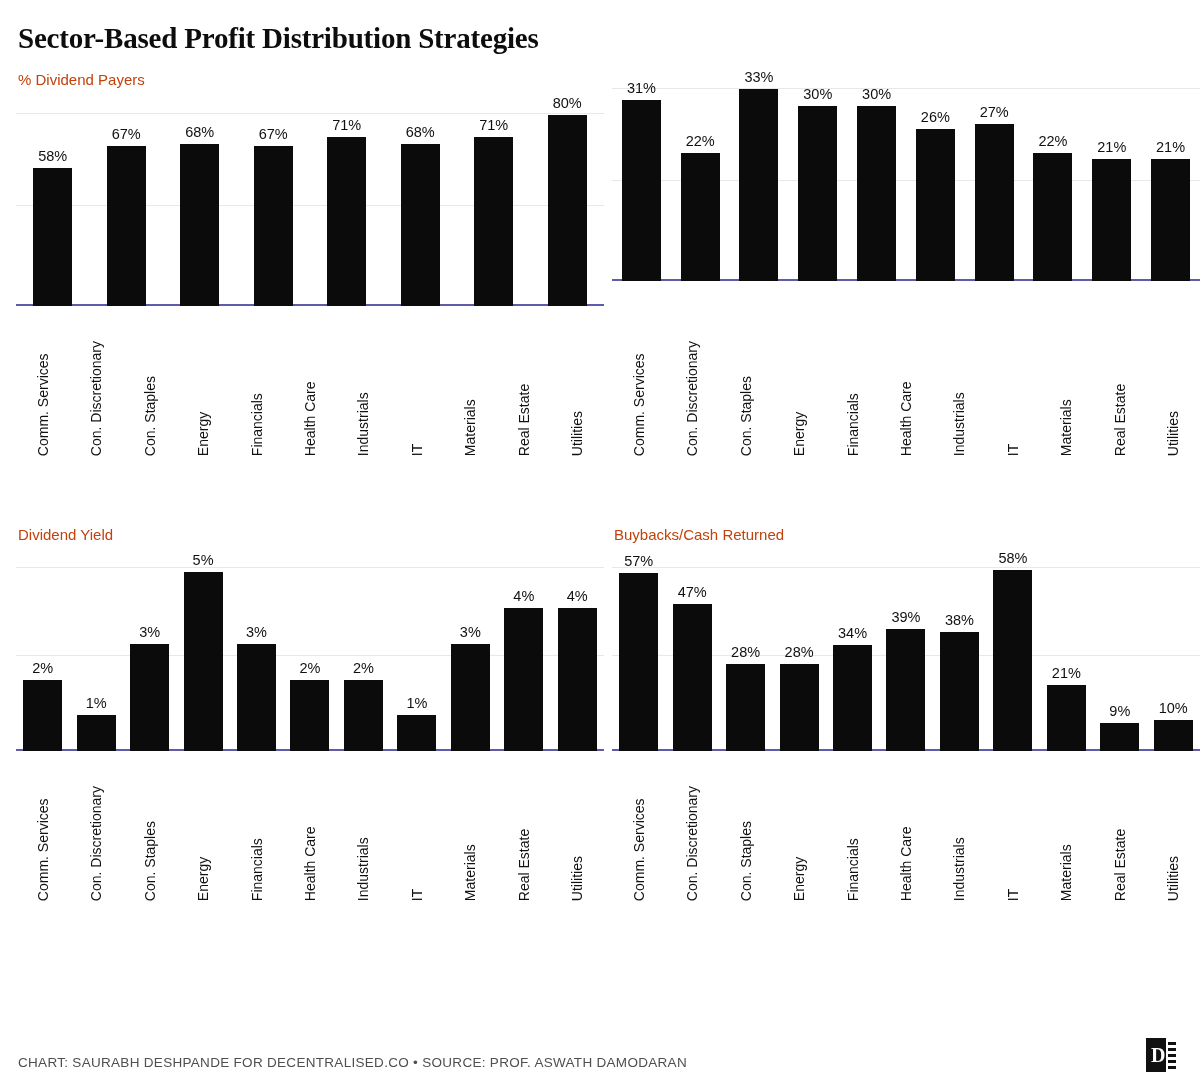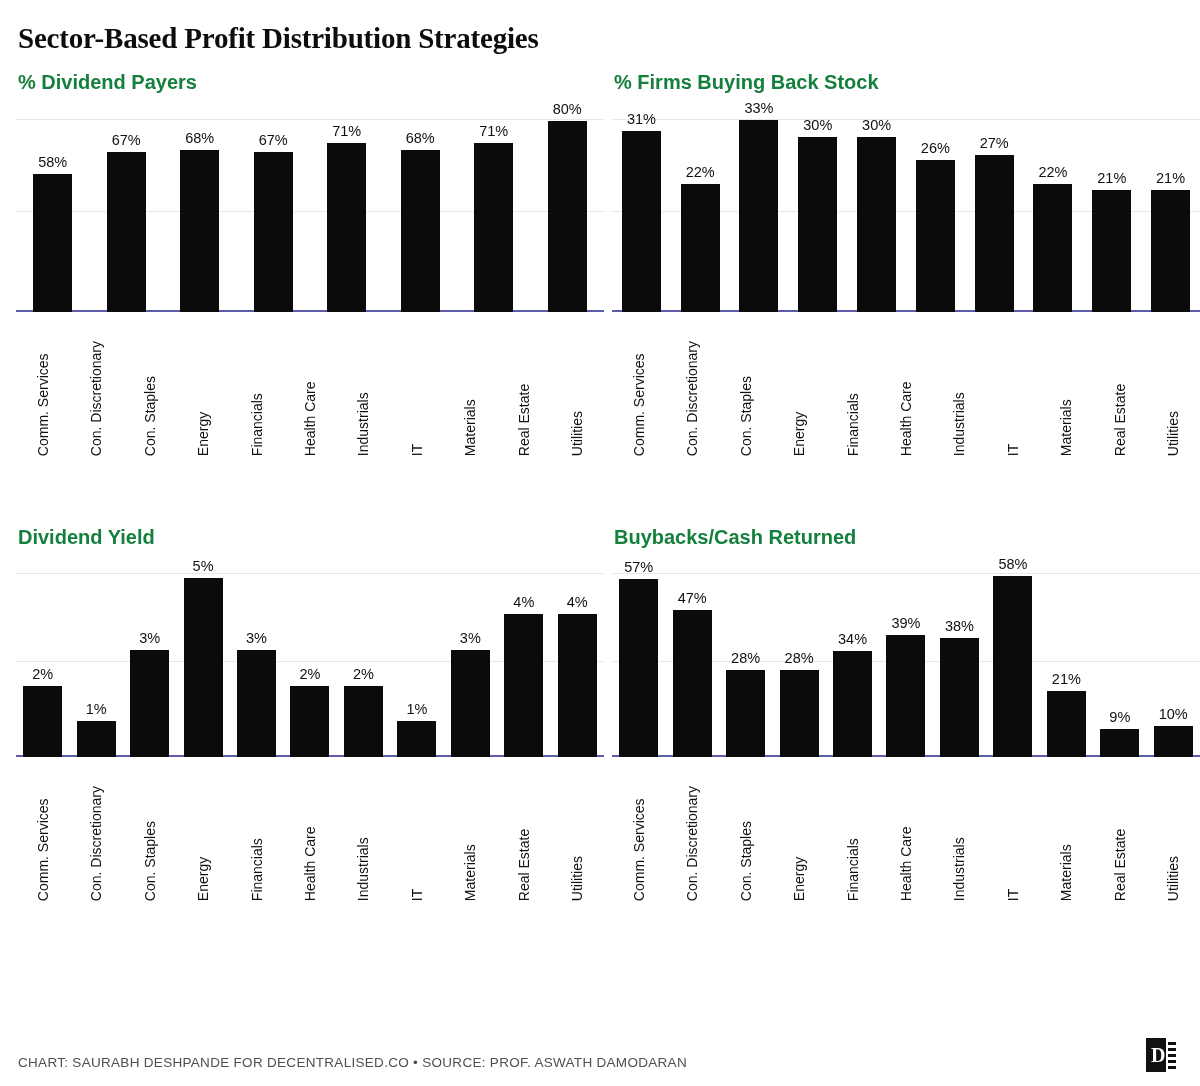--- a/index.html
+++ b/index.html
@@ -40,23 +40,23 @@
     display: grid;
     grid-template-columns: 588px 588px;
     grid-template-rows: 455px 430px;
     column-gap: 8px;
     margin-top: 16px;
   }
   .panel {
     position: relative;
   }
   .panel-title {
-    font-size: 20px;
-    font-weight: bold;
-    color: #15803d;
+    font-size: 15px;
+    font-weight: normal;
+    color: #c2410c;
     margin: 0 0 8px 2px;
   }
   .plot {
     position: relative;
     box-sizing: border-box;
   }
   .plot-inner {
     position: relative;
     width: 100%;
     height: 100%;
@@ -227,21 +227,20 @@
           <div class="cat-slot">
             <span class="cat-text">Real Estate</span>
           </div>
           <div class="cat-slot">
             <span class="cat-text">Utilities</span>
           </div>
         </div>
     </div>
 
     <div class="panel">
-      <div class="panel-title">% Firms Buying Back Stock</div>
       <div class="plot" style="height:210px;">
         <div class="plot-inner">
             <div class="gridline" style="top: 8%;"></div>
             <div class="gridline" style="top: 52%;"></div>
             <div class="axis-line" style="background: rgb(92, 92, 168);"></div>
             <div class="bars">
               <div class="bar-slot">
                 <div class="bar-label" style="bottom: calc(86.1111% + 4px);">31%</div>
                 <div class="bar" style="height: 86.1111%; background: rgb(11, 11, 11);"></div>
               </div>

